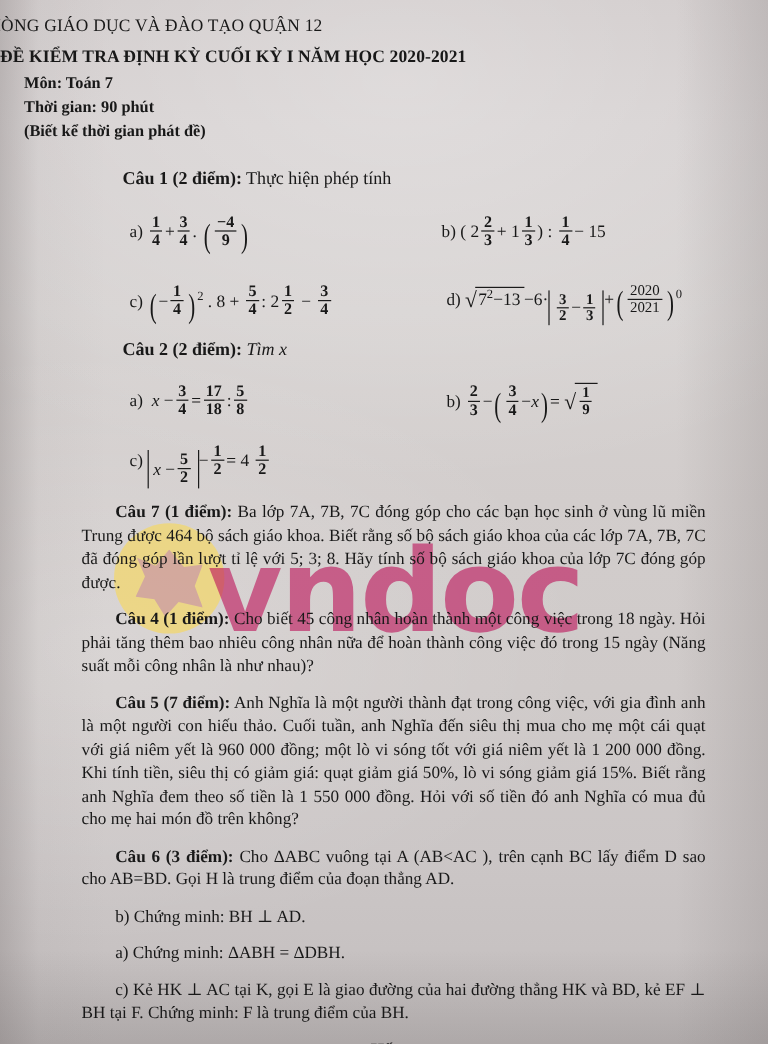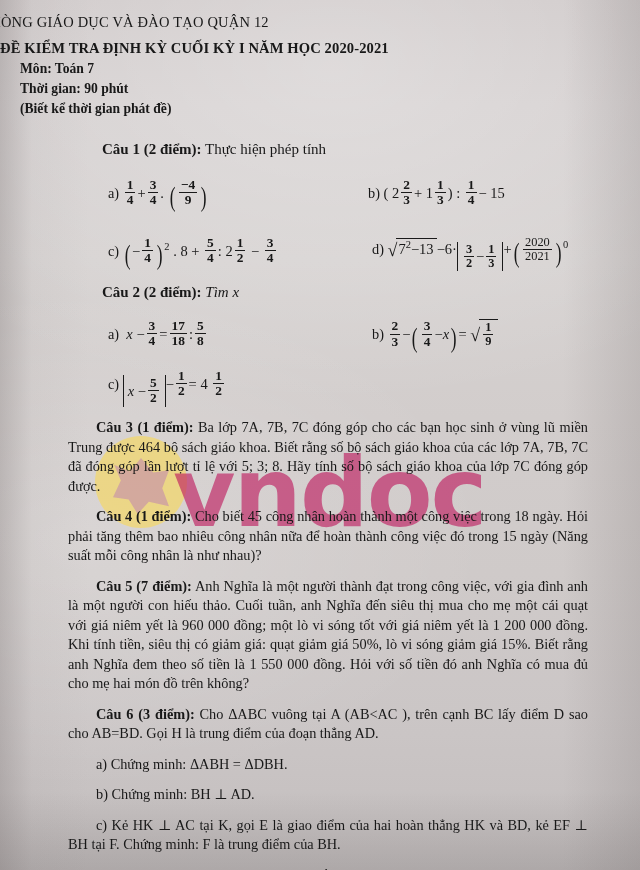--- a/index.html
+++ b/index.html
@@ -260,39 +260,39 @@
   </div>
 
   <div class="hr-row" style="margin-top:4px;">
     <div class="expr" style="left:108px; top:8px;">
       <span class="lbl">c)</span>
       <span class="bar-abs"><span class="it">x</span> −<span class="frac"><span class="num">5</span><span class="den">2</span></span></span>−<span class="frac"><span class="num">1</span><span class="den">2</span></span>= 4 <span class="frac"><span class="num">1</span><span class="den">2</span></span>
     </div>
   </div>
 
   <div class="para q">
-    <span class="bold">Câu 3 (1 điểm):</span>
+    <span class="bold">Câu 7 (1 điểm):</span>
     <span>Ba lớp 7A, 7B, 7C đóng góp cho các bạn học sinh ở vùng lũ miền Trung được 464 bộ sách giáo khoa. Biết rằng số bộ sách giáo khoa của các lớp 7A, 7B, 7C đã đóng góp lần lượt tỉ lệ với 5; 3; 8. Hãy tính số bộ sách giáo khoa của lớp 7C đóng góp được.</span>
   </div>
 
   <div class="para q">
     <span class="bold">Câu 4 (1 điểm):</span>
     <span>Cho biết 45 công nhân hoàn thành một công việc trong 18 ngày. Hỏi phải tăng thêm bao nhiêu công nhân nữa để hoàn thành công việc đó trong 15 ngày (Năng suất mỗi công nhân là như nhau)?</span>
   </div>
 
   <div class="para q">
     <span class="bold">Câu 5 (7 điểm):</span>
     <span>Anh Nghĩa là một người thành đạt trong công việc, với gia đình anh là một người con hiếu thảo. Cuối tuần, anh Nghĩa đến siêu thị mua cho mẹ một cái quạt với giá niêm yết là 960 000 đồng; một lò vi sóng tốt với giá niêm yết là 1 200 000 đồng. Khi tính tiền, siêu thị có giảm giá: quạt giảm giá 50%, lò vi sóng giảm giá 15%. Biết rằng anh Nghĩa đem theo số tiền là 1 550 000 đồng. Hỏi với số tiền đó anh Nghĩa có mua đủ cho mẹ hai món đồ trên không?</span>
   </div>
 
   <div class="para q">
     <span class="bold">Câu 6 (3 điểm):</span>
     <span>Cho ΔABC vuông tại A (AB&lt;AC ), trên cạnh BC lấy điểm D sao cho AB=BD. Gọi H là trung điểm của đoạn thẳng AD.</span>
   </div>
 
+  <div class="para" style="text-indent:28px; margin-top:11px;">b) Chứng minh: BH ⊥ AD.</div>
   <div class="para" style="text-indent:28px; margin-top:11px;">a) Chứng minh: ΔABH = ΔDBH.</div>
-  <div class="para" style="text-indent:28px; margin-top:11px;">b) Chứng minh: BH ⊥ AD.</div>
-  <div class="para" style="text-indent:28px; margin-top:11px;">c) Kẻ HK ⊥ AC tại K, gọi E là giao điểm của hai hoàn thẳng HK và BD, kẻ EF ⊥ BH tại F. Chứng minh: F là trung điểm của BH.</div>
+  <div class="para" style="text-indent:28px; margin-top:11px;">c) Kẻ HK ⊥ AC tại K, gọi E là giao đường của hai đường thẳng HK và BD, kẻ EF ⊥ BH tại F. Chứng minh: F là trung điểm của BH.</div>
 
   <div id="hr-end">Hết</div>
 </div>
 
 <div id="vignette"></div>
 
 </body></html>

